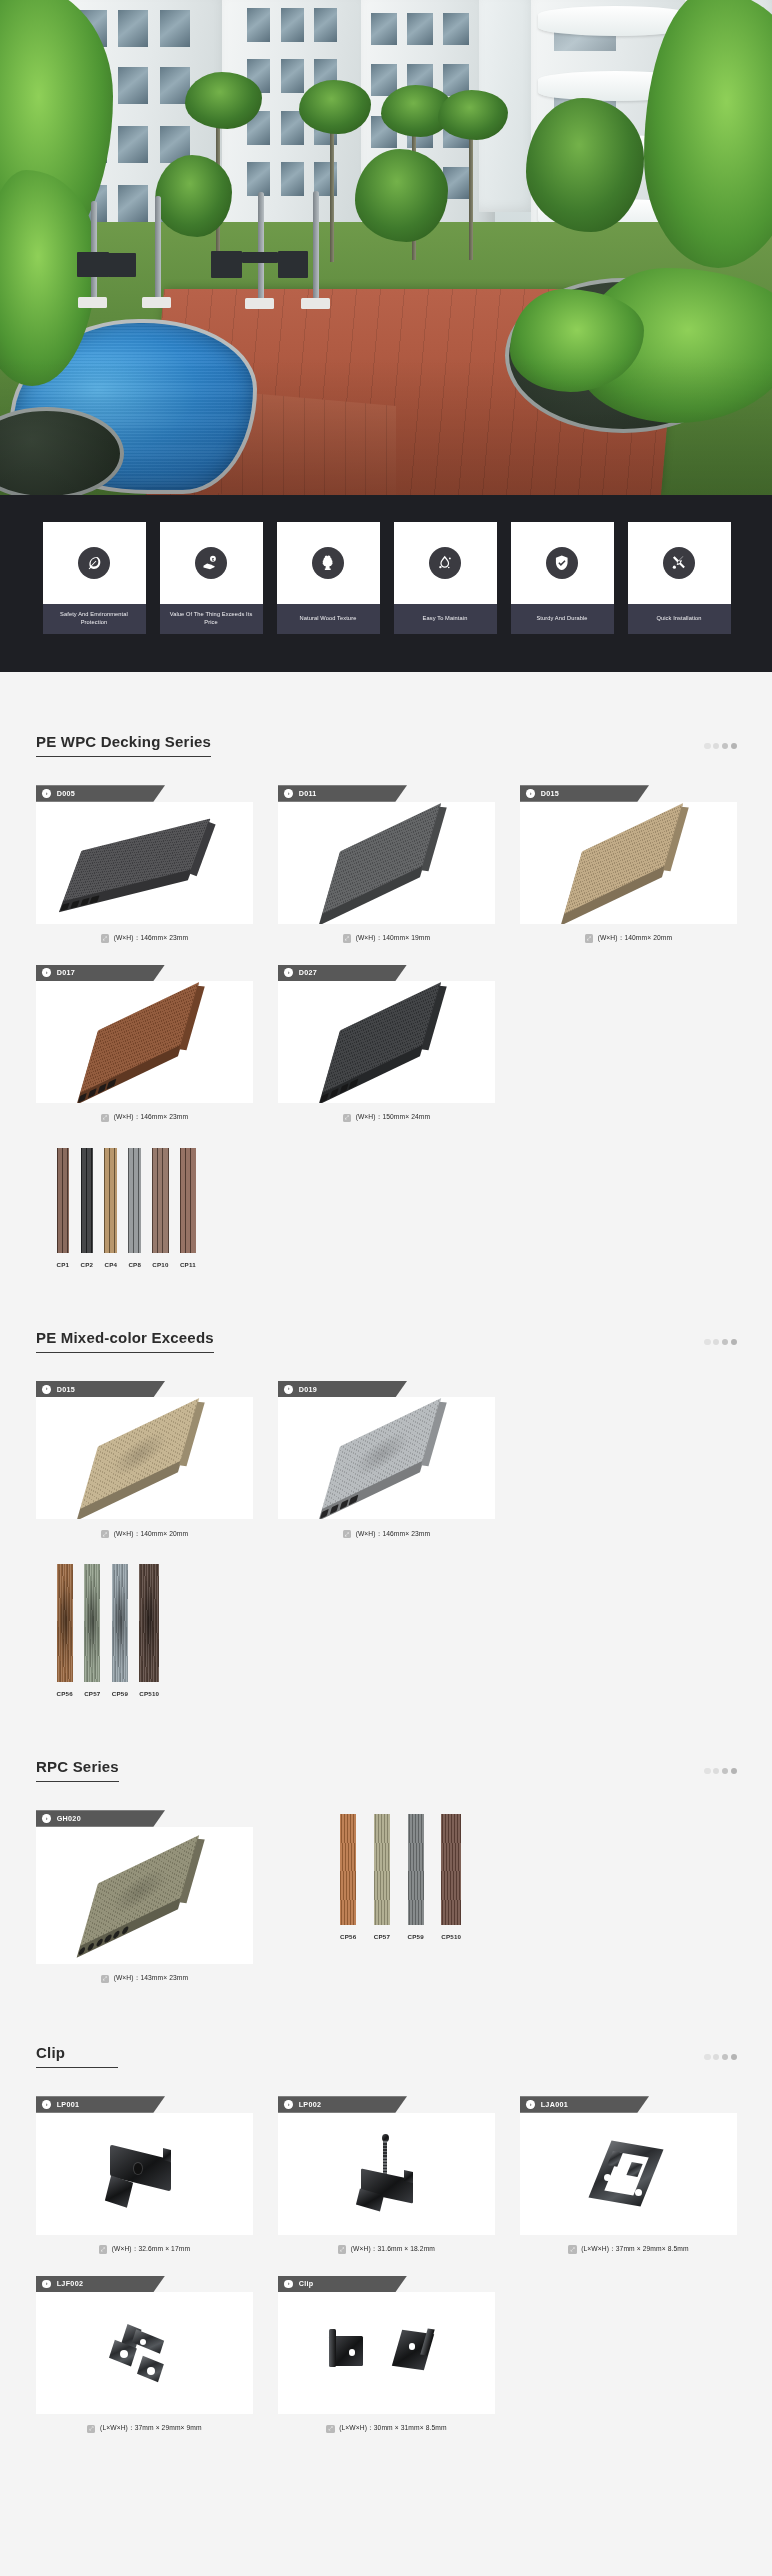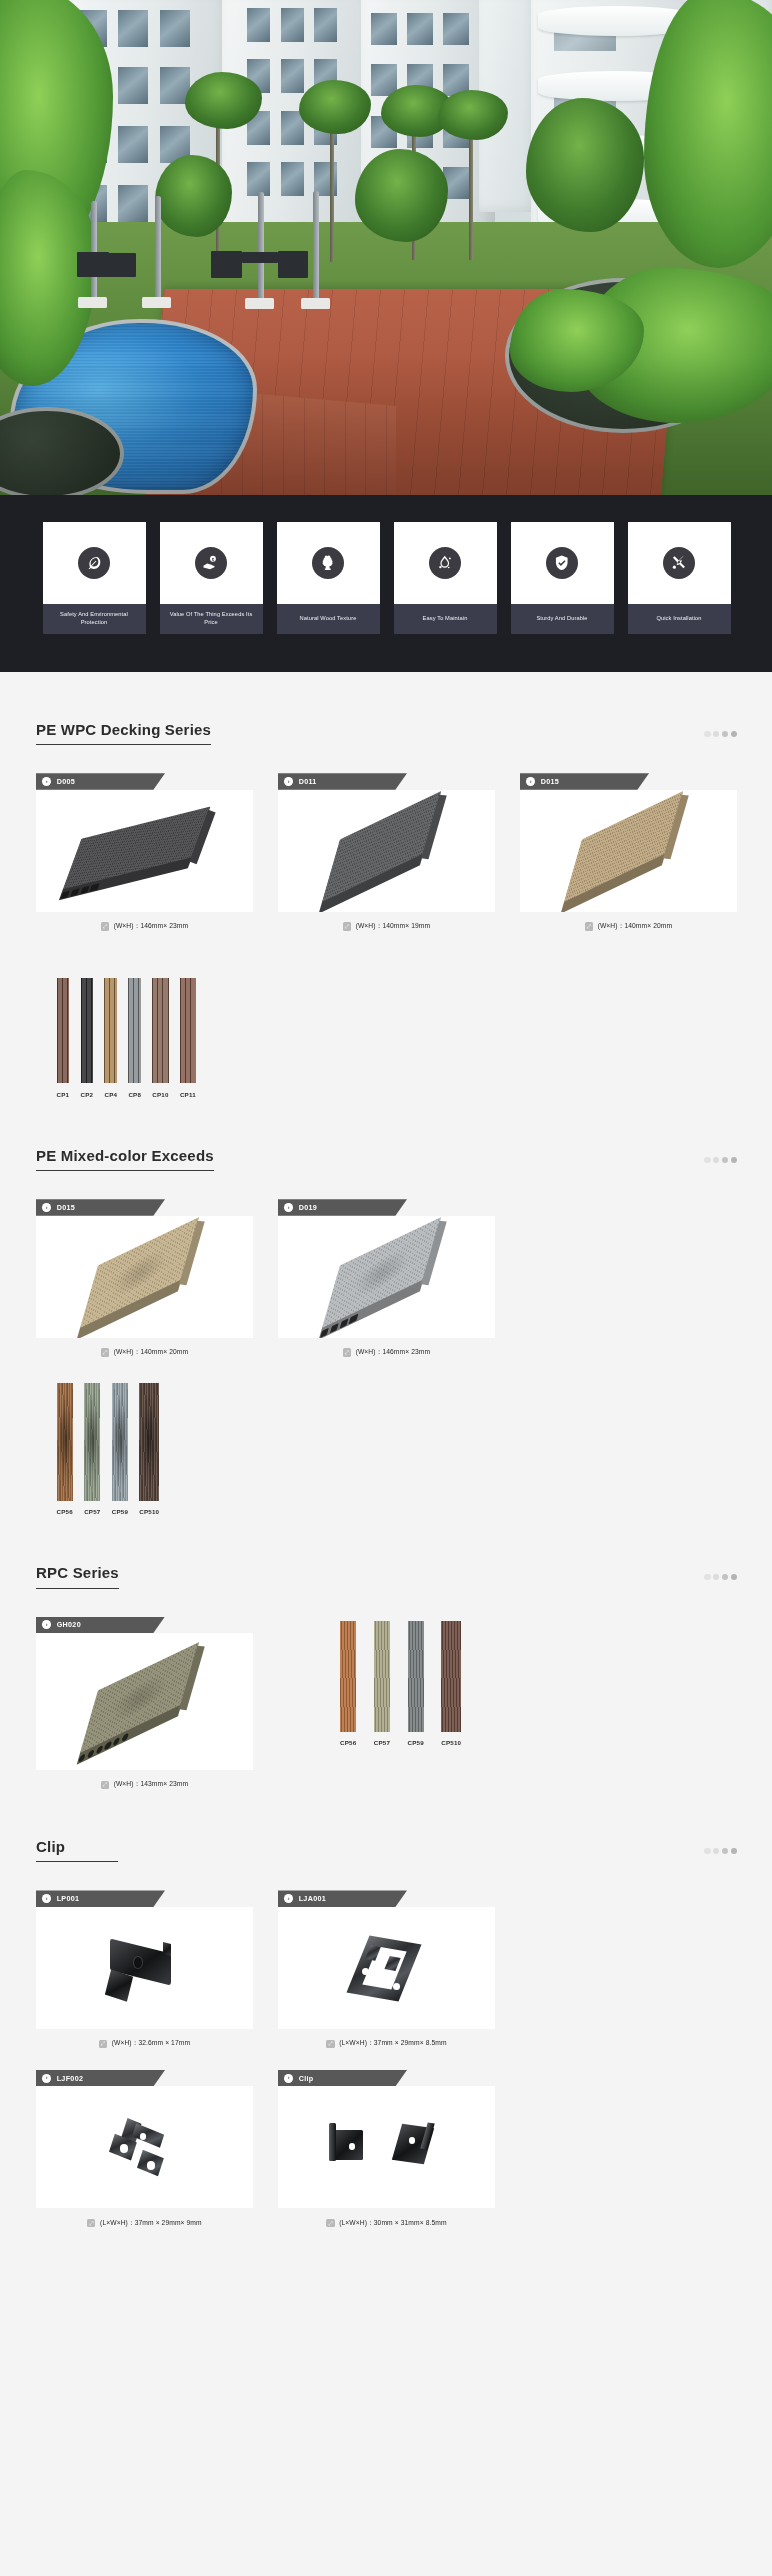--- a/index.html
+++ b/index.html
@@ -132,21 +132,21 @@
     line-height:7.7px;
     text-align:center;
     padding:6.7px 4.1px 7.7px 4.1px;
     min-height:30px;
     display:flex; align-items:center; justify-content:center;
     letter-spacing:0.1px;
   }
 
   
   .content { width:773px; background:#f4f4f4; padding-bottom:46px; }
-  .section { width:701px; margin:0 auto; padding-top:49px; }
+  .section { width:701px; margin:12px auto; padding-top:49px; }
 
   .section-head {
     display:flex; align-items:flex-end; justify-content:space-between;
     margin-bottom:28px;
   }
   .section-title {
     font-size:15px;
     font-weight:700;
     color:#2c2c2c;
     letter-spacing:0.2px;
@@ -548,22 +548,72 @@
         </div>
         <div class="dim-line">
           <span class="dim-icon">⤢</span>
           <span>(W×H)：140mm× 20mm</span>
         </div>
       </div>
     </div>
 
     <div class="row">
 
-
-
+      <div class="card">
+        <div class="tag">
+          <span class="tag-arrow">›</span>
+          <span class="tag-label">D017</span>
+        </div>
+        <div class="img-box">
+          <div class="board-wrap angled">
+            <div class="board" style="background:#8c5232">
+              <div class="top"></div>
+                <div class="edge" style="background:#8c5232"></div>
+              <div class="lip" style="background:#8c5232"></div>
+              <div class="holes">
+                  <i></i>
+                  <i></i>
+                  <i></i>
+                  <i></i>
+                </div>
+            </div>
+          </div>
+        </div>
+        <div class="dim-line">
+          <span class="dim-icon">⤢</span>
+          <span>(W×H)：146mm× 23mm</span>
+        </div>
+      </div>
+
+
+      <div class="card">
+        <div class="tag">
+          <span class="tag-arrow">›</span>
+          <span class="tag-label">D027</span>
+        </div>
+        <div class="img-box">
+          <div class="board-wrap angled">
+            <div class="board" style="background:#37393c">
+              <div class="top"></div>
+                <div class="edge" style="background:#37393c"></div>
+              <div class="lip" style="background:#37393c"></div>
+              <div class="holes">
+                  <i></i>
+                  <i></i>
+                  <i></i>
+                  <i></i>
+                </div>
+            </div>
+          </div>
+        </div>
+        <div class="dim-line">
+          <span class="dim-icon">⤢</span>
+          <span>(W×H)：150mm× 24mm</span>
+        </div>
+      </div>
     </div>
 
     <div class="pair-row">
 
       <div class="swatch-panel">
         <div class="swatch">
           <div class="chip groove-chip" style="background-color:#7d5a4c"></div>
           <div class="name">CP1</div>
         </div>
         <div class="swatch">
@@ -773,20 +823,39 @@
             <div class="blackplast" style="left:17.5px;top:54px;width:21.6px;height:25px;transform:skew(-14deg,18deg)"></div>
             <div class="blackplast" style="left:72px;top:24px;width:8.2px;height:12.4px;transform:skewY(14deg)"></div>
           </div>
         </div>
         <div class="dim-line">
           <span class="dim-icon">⤢</span>
           <span>(W×H)：32.6mm × 17mm</span>
         </div>
       </div>
 
+      <div class="card">
+        <div class="tag">
+          <span class="tag-arrow">›</span>
+          <span class="tag-label">LP002</span>
+        </div>
+        <div class="img-box">
+          <div class="clip-art">
+            <div class="blackplast" style="left:49px;top:9.3px;width:7.2px;height:8.2px;border-radius:50%"></div>
+            <div class="metal" style="left:50px;top:15.5px;width:4.6px;height:37px;background:repeating-linear-gradient(180deg,#2a2c2f 0 1.5px,#6a6d70 1.5px 3.1px)"></div>
+            <div class="blackplast" style="left:28px;top:49px;width:52px;height:24px;transform:skewY(12deg);border-radius:1.5px"></div>
+            <div class="blackplast" style="left:25px;top:67px;width:24px;height:15.5px;transform:skew(-14deg,16deg)"></div>
+            <div class="blackplast" style="left:71px;top:46px;width:9.3px;height:11.3px;transform:skewY(12deg)"></div>
+          </div>
+        </div>
+        <div class="dim-line">
+          <span class="dim-icon">⤢</span>
+          <span>(W×H)：31.6mm × 18.2mm</span>
+        </div>
+      </div>
 
       <div class="card">
         <div class="tag">
           <span class="tag-arrow">›</span>
           <span class="tag-label">LJA001</span>
         </div>
         <div class="img-box">
           <div class="clip-art">
             <div class="metal" style="left:25px;top:20.6px;width:52px;height:57px;transform:skew(-22deg,10deg);"></div>
             <div style="position:absolute;left:37px;top:30px;width:29px;height:38px;background:#fff;transform:skew(-22deg,10deg)"></div>

